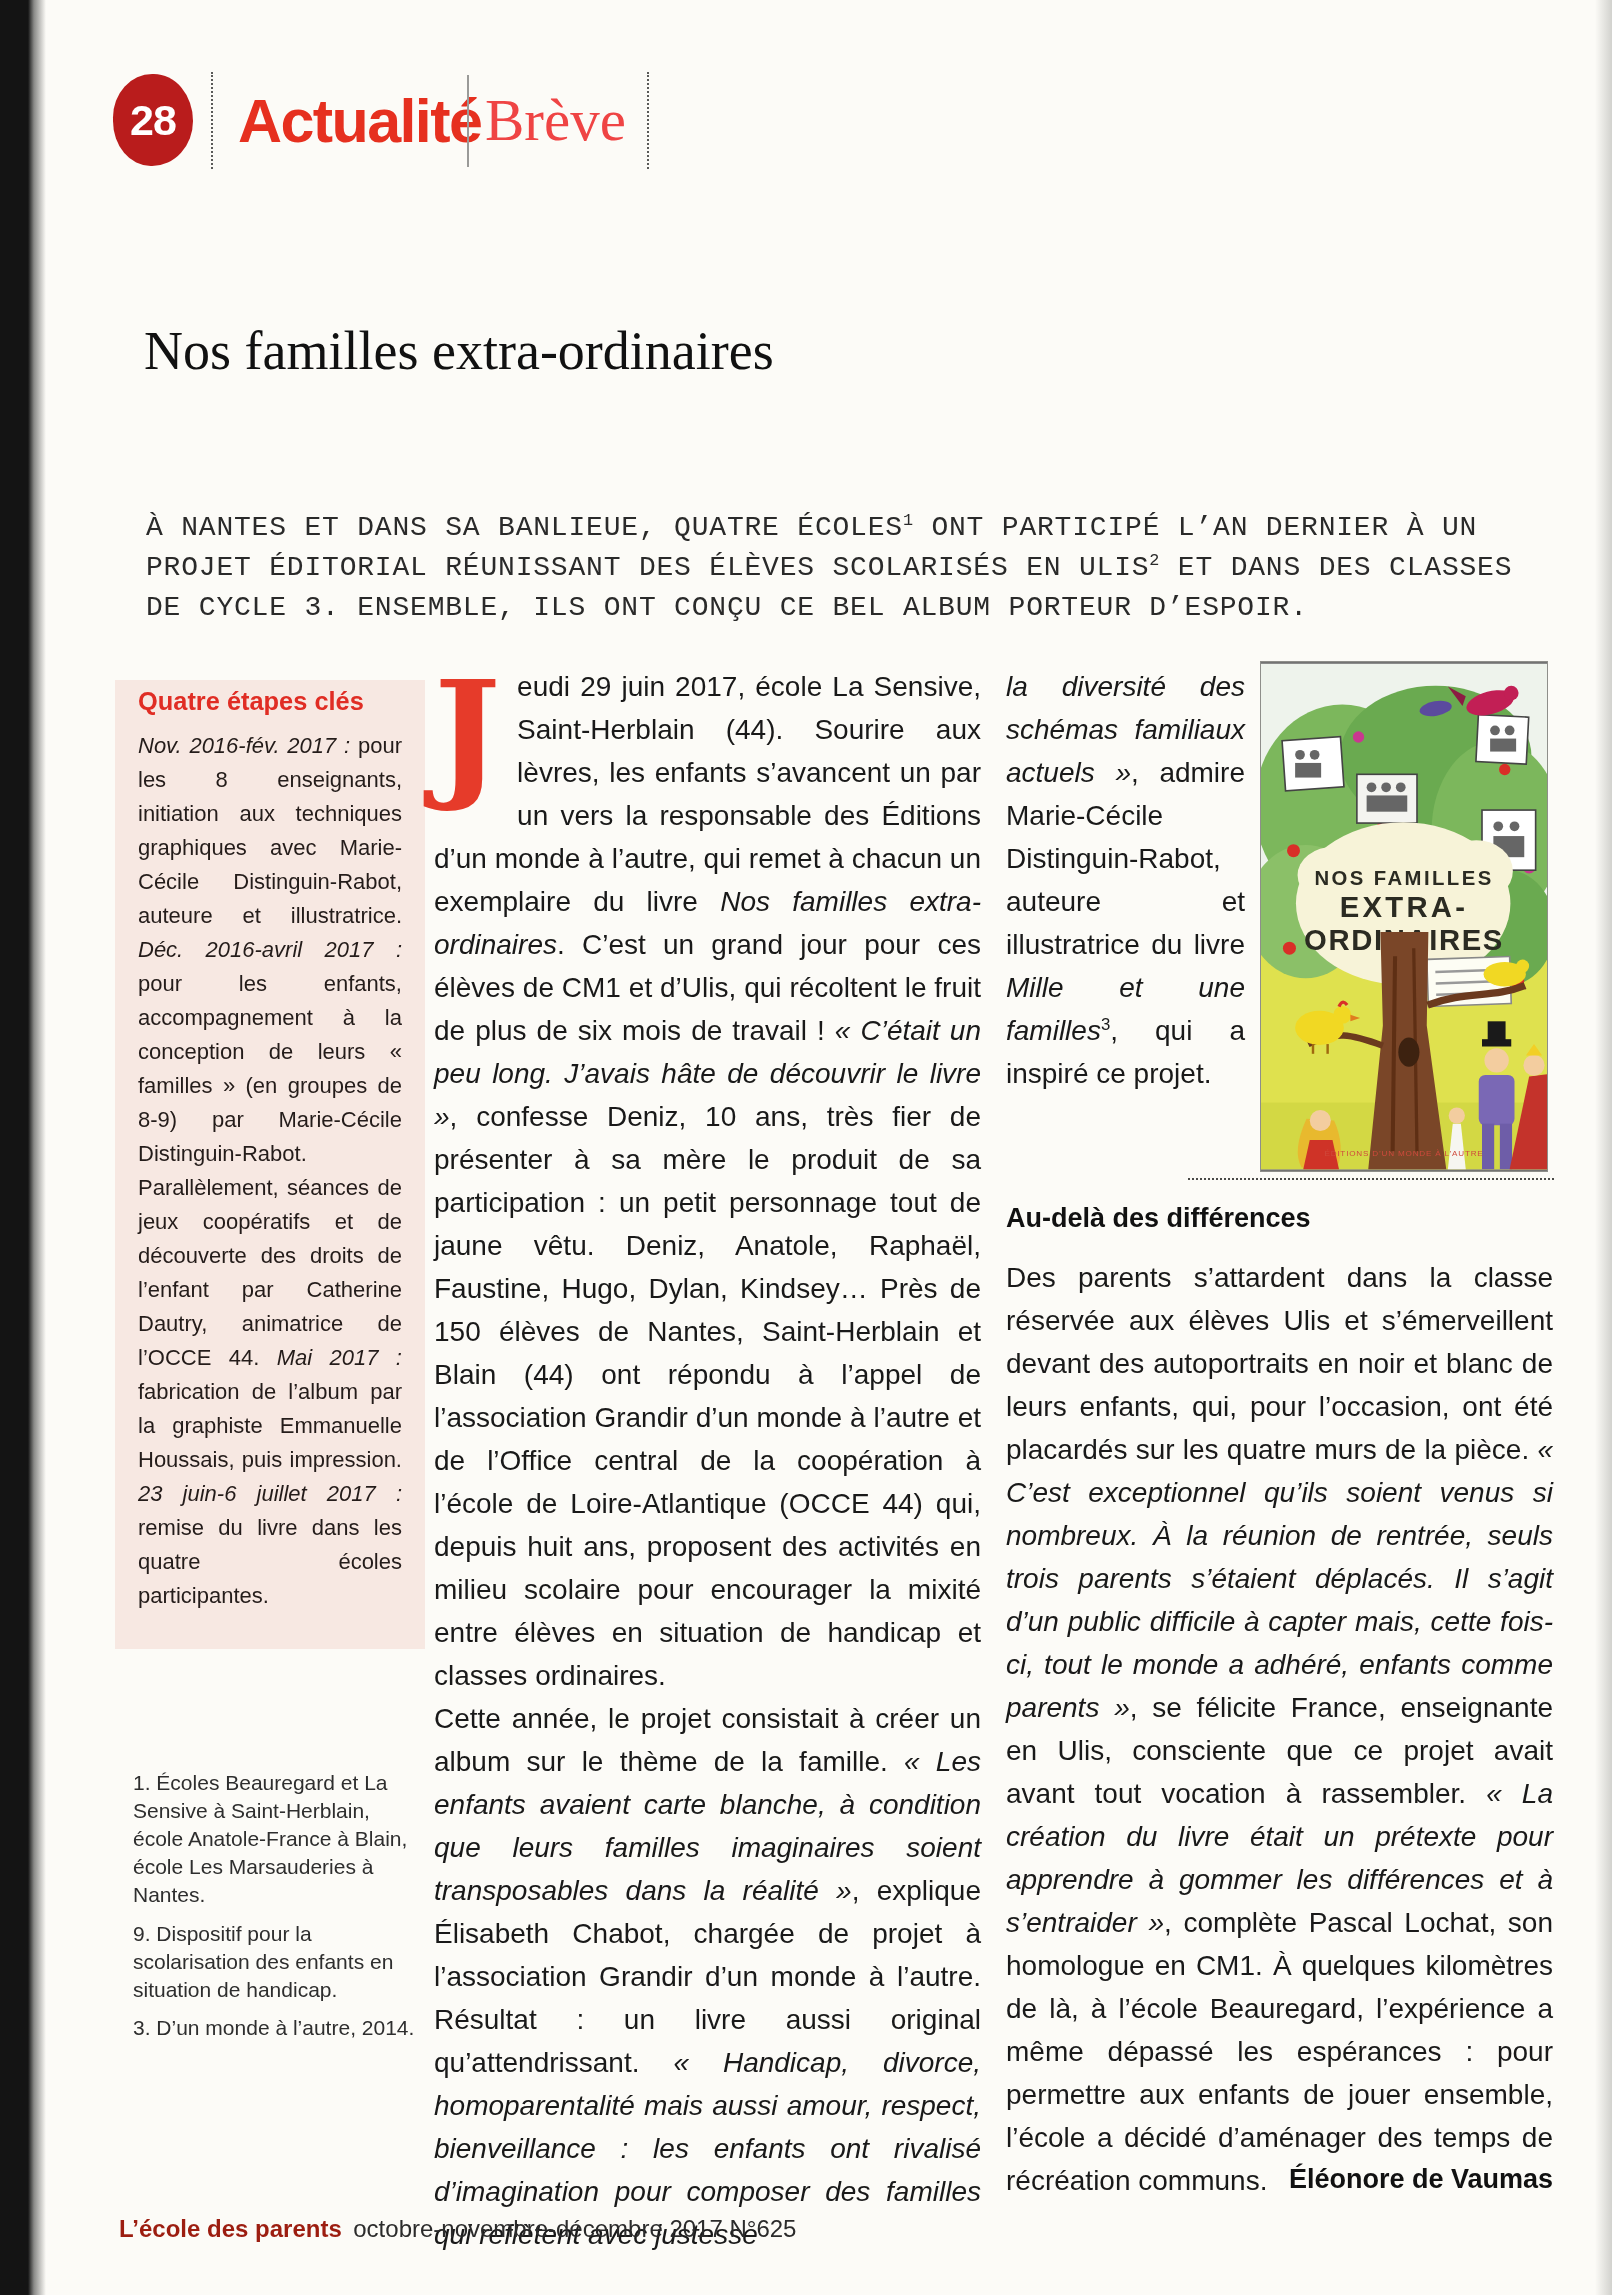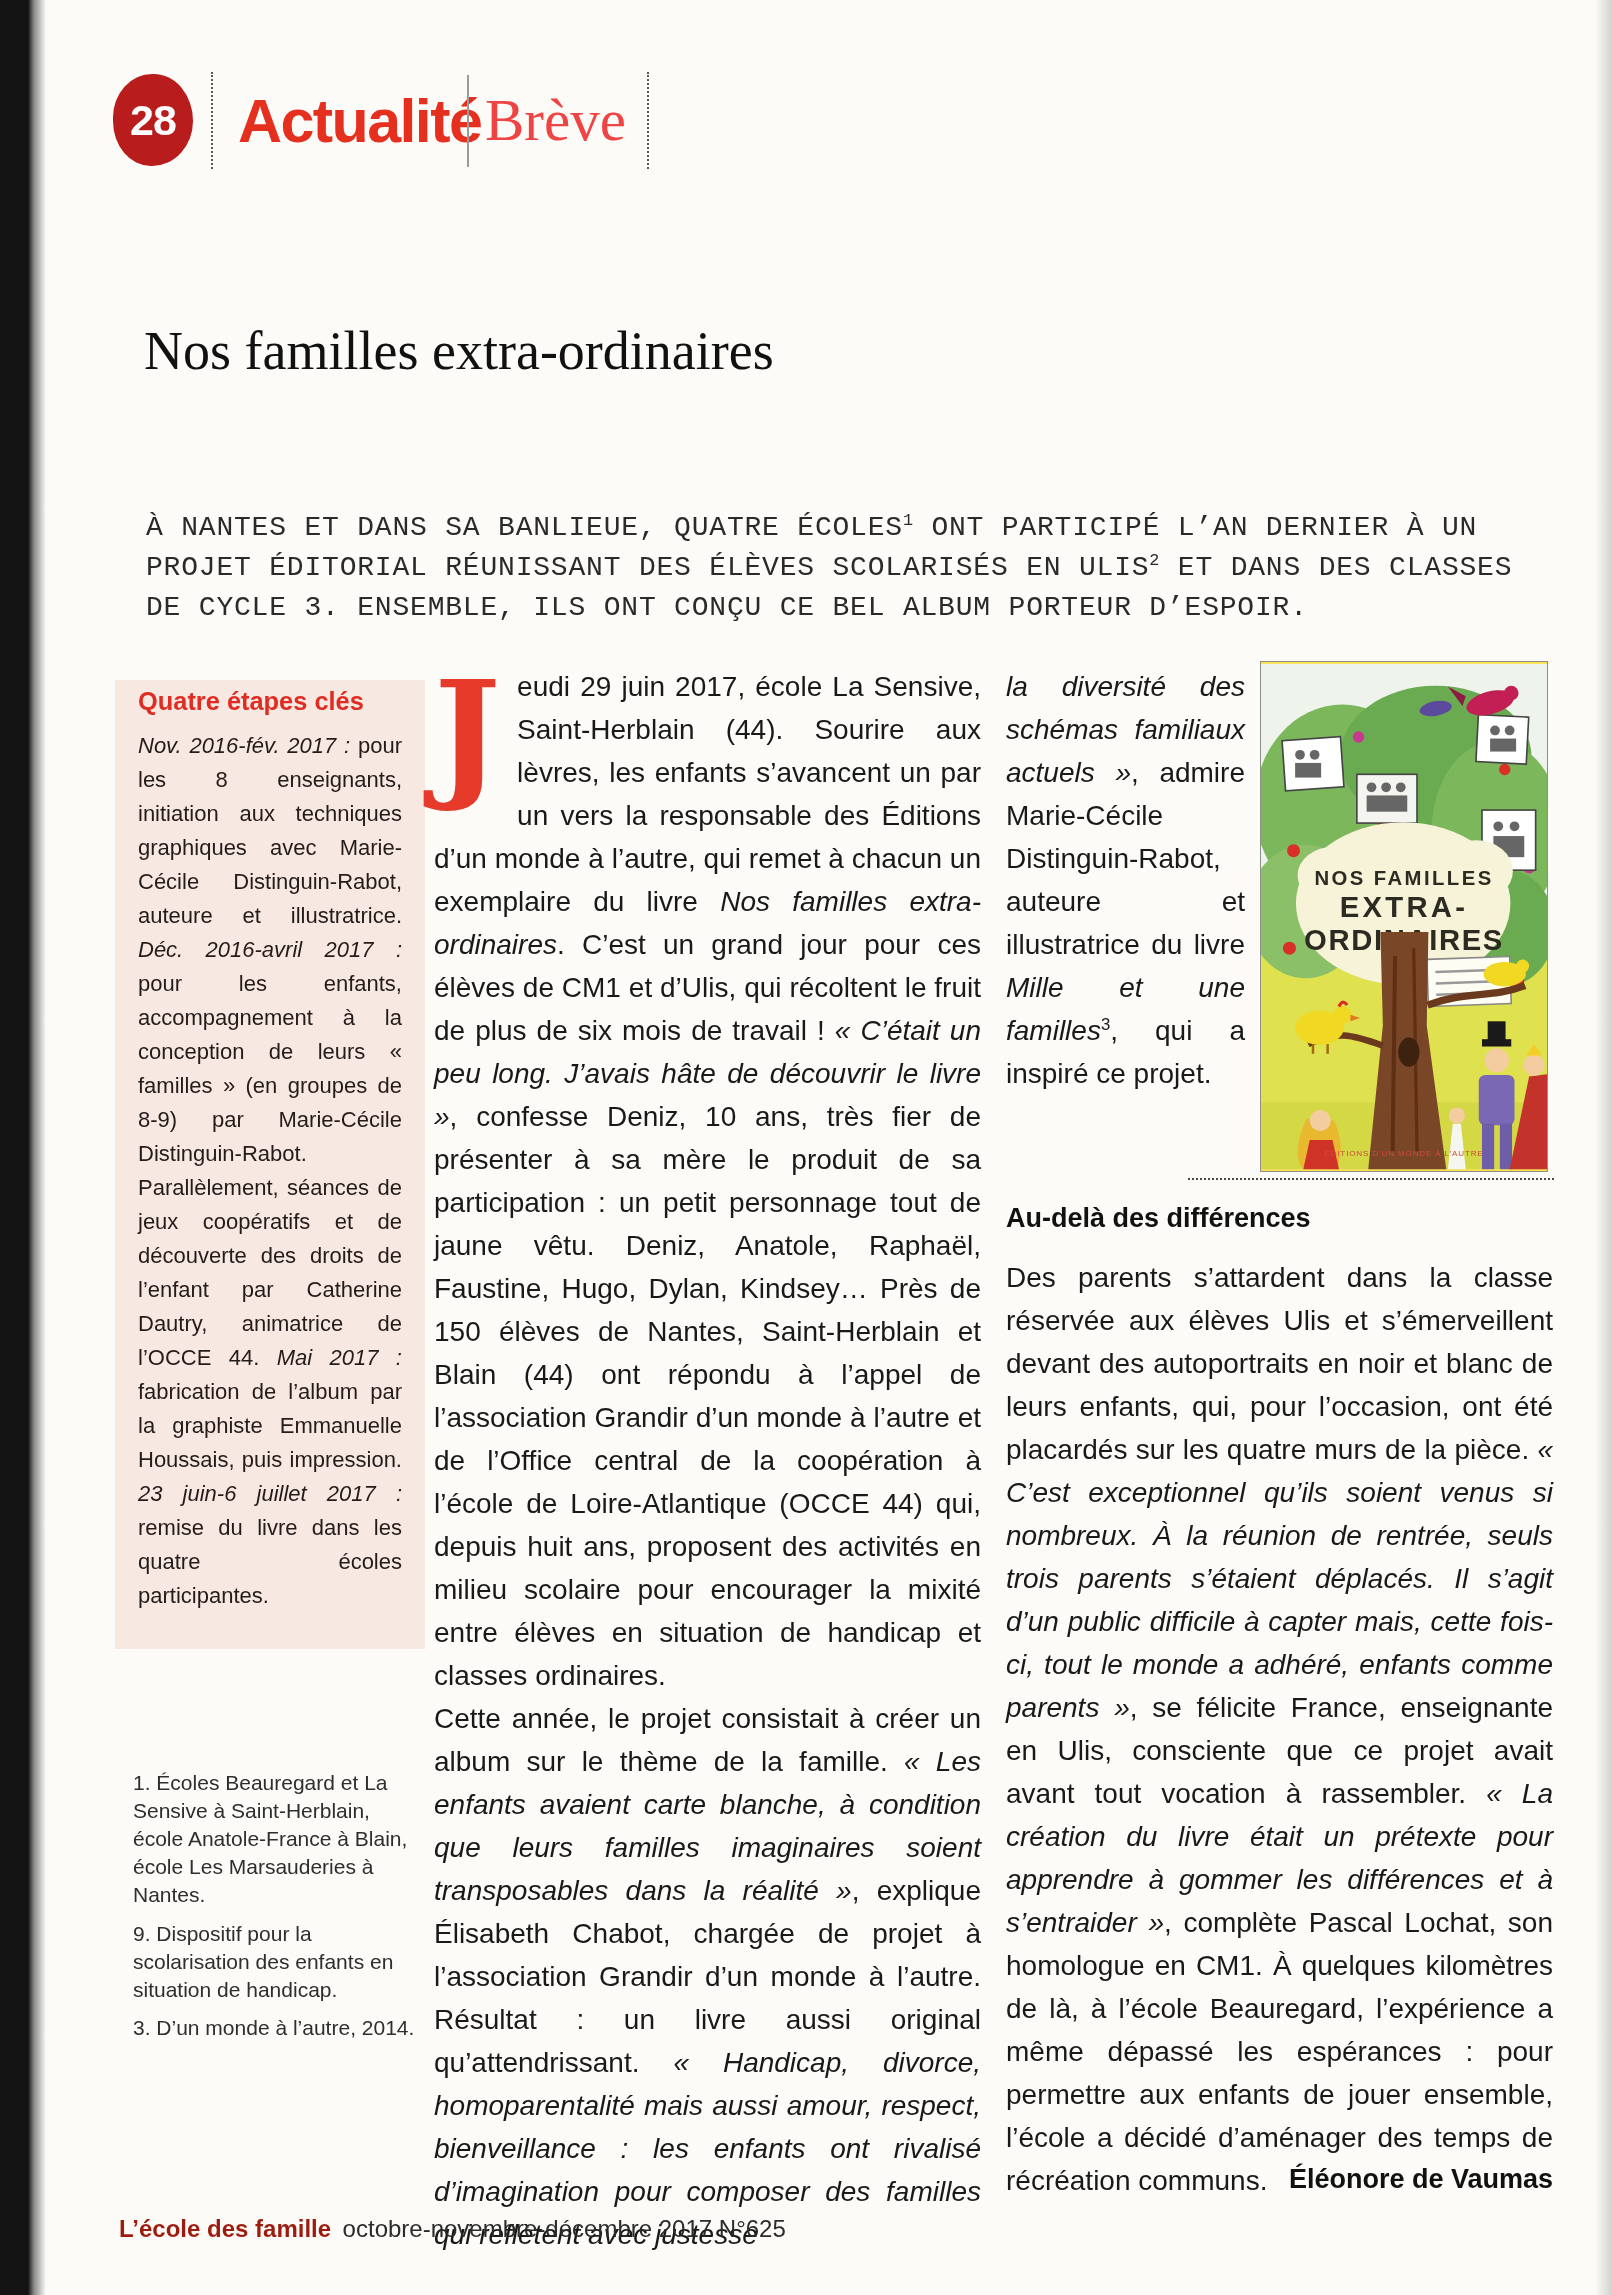--- a/index.html
+++ b/index.html
@@ -47,21 +47,21 @@
     font-size:141px;line-height:121px;padding:6.6px 16.4px 6.6px 0;}
   .col-right-top{position:absolute;left:1006px;top:665px;width:239px;font-size:28px;line-height:43px;
     text-align:justify;color:#191919;}
   .subhead{position:absolute;left:1006px;top:1203px;font-size:27px;font-weight:800;color:#111;}
   .col-right-body{position:absolute;left:1006px;top:1256px;width:547px;font-size:28px;line-height:43px;
     text-align:justify;color:#191919;}
   .author{position:absolute;left:1006px;top:2164px;width:547px;text-align:right;
     font-size:27px;font-weight:800;color:#111;}
   
   .book{position:absolute;left:1260px;top:661px;width:288px;height:511px;border:1.6px solid #8e8e8a;
-    box-sizing:border-box;background:#fde047;text-align:center;}
+    box-sizing:border-box;background:#737373;text-align:center;}
   .book svg{display:block;width:100%;height:100%;}
   .book-rule{position:absolute;left:1188px;top:1178px;width:366px;border-top:2.5px dotted #4a4a48;}
   
   .footer{position:absolute;left:119px;top:2215px;font-size:24px;color:#2b2b2b;}
   .footer .mag{color:#9c1d10;font-weight:800;margin-right:11.5px;}
 </style>
 </head>
 <body>
 
 <div class="page">
@@ -225,16 +225,16 @@
       <text x="176" y="606" text-anchor="middle" font-family="Liberation Sans, sans-serif" font-size="10" letter-spacing="1" fill="#cf4a3c">ÉDITIONS D’UN MONDE À L’AUTRE</text>
     </svg>
   </div>
   <div class="book-rule"></div>
 
   <div class="subhead">Au-delà des différences</div>
   <div class="col-right-body"><span>Des parents s’attardent dans la classe réservée aux élèves Ulis et s’émerveillent devant des autoportraits en noir et blanc de leurs enfants, qui, pour l’occasion, ont été placardés sur les quatre murs de la pièce. </span><span class="run-i">« C’est exceptionnel qu’ils soient venus si nombreux. À la réunion de rentrée, seuls trois parents s’étaient déplacés. Il s’agit d’un public difficile à capter mais, cette fois-ci, tout le monde a adhéré, enfants comme parents »</span><span>, se félicite France, enseignante en Ulis, consciente que ce projet avait avant tout vocation à rassembler. </span><span class="run-i">« La création du livre était un prétexte pour apprendre à gommer les différences et à s’entraider »</span><span>, complète Pascal Lochat, son homologue en CM1. À quelques kilomètres de là, à l’école Beauregard, l’expérience a même dépassé les espérances : pour permettre aux enfants de jouer ensemble, l’école a décidé d’aménager des temps de récréation communs.</span></div>
   <div class="author">Éléonore de Vaumas</div>
 
   <div class="footer">
-    <span class="mag">L’école des famille</span><span>octobre-novembre-décembre 2017  N°625</span>
+    <span class="mag">L’école des parents</span><span>octobre-novembre-décembre 2017  N°625</span>
   </div>
 </div>
 
 
 </body></html>

